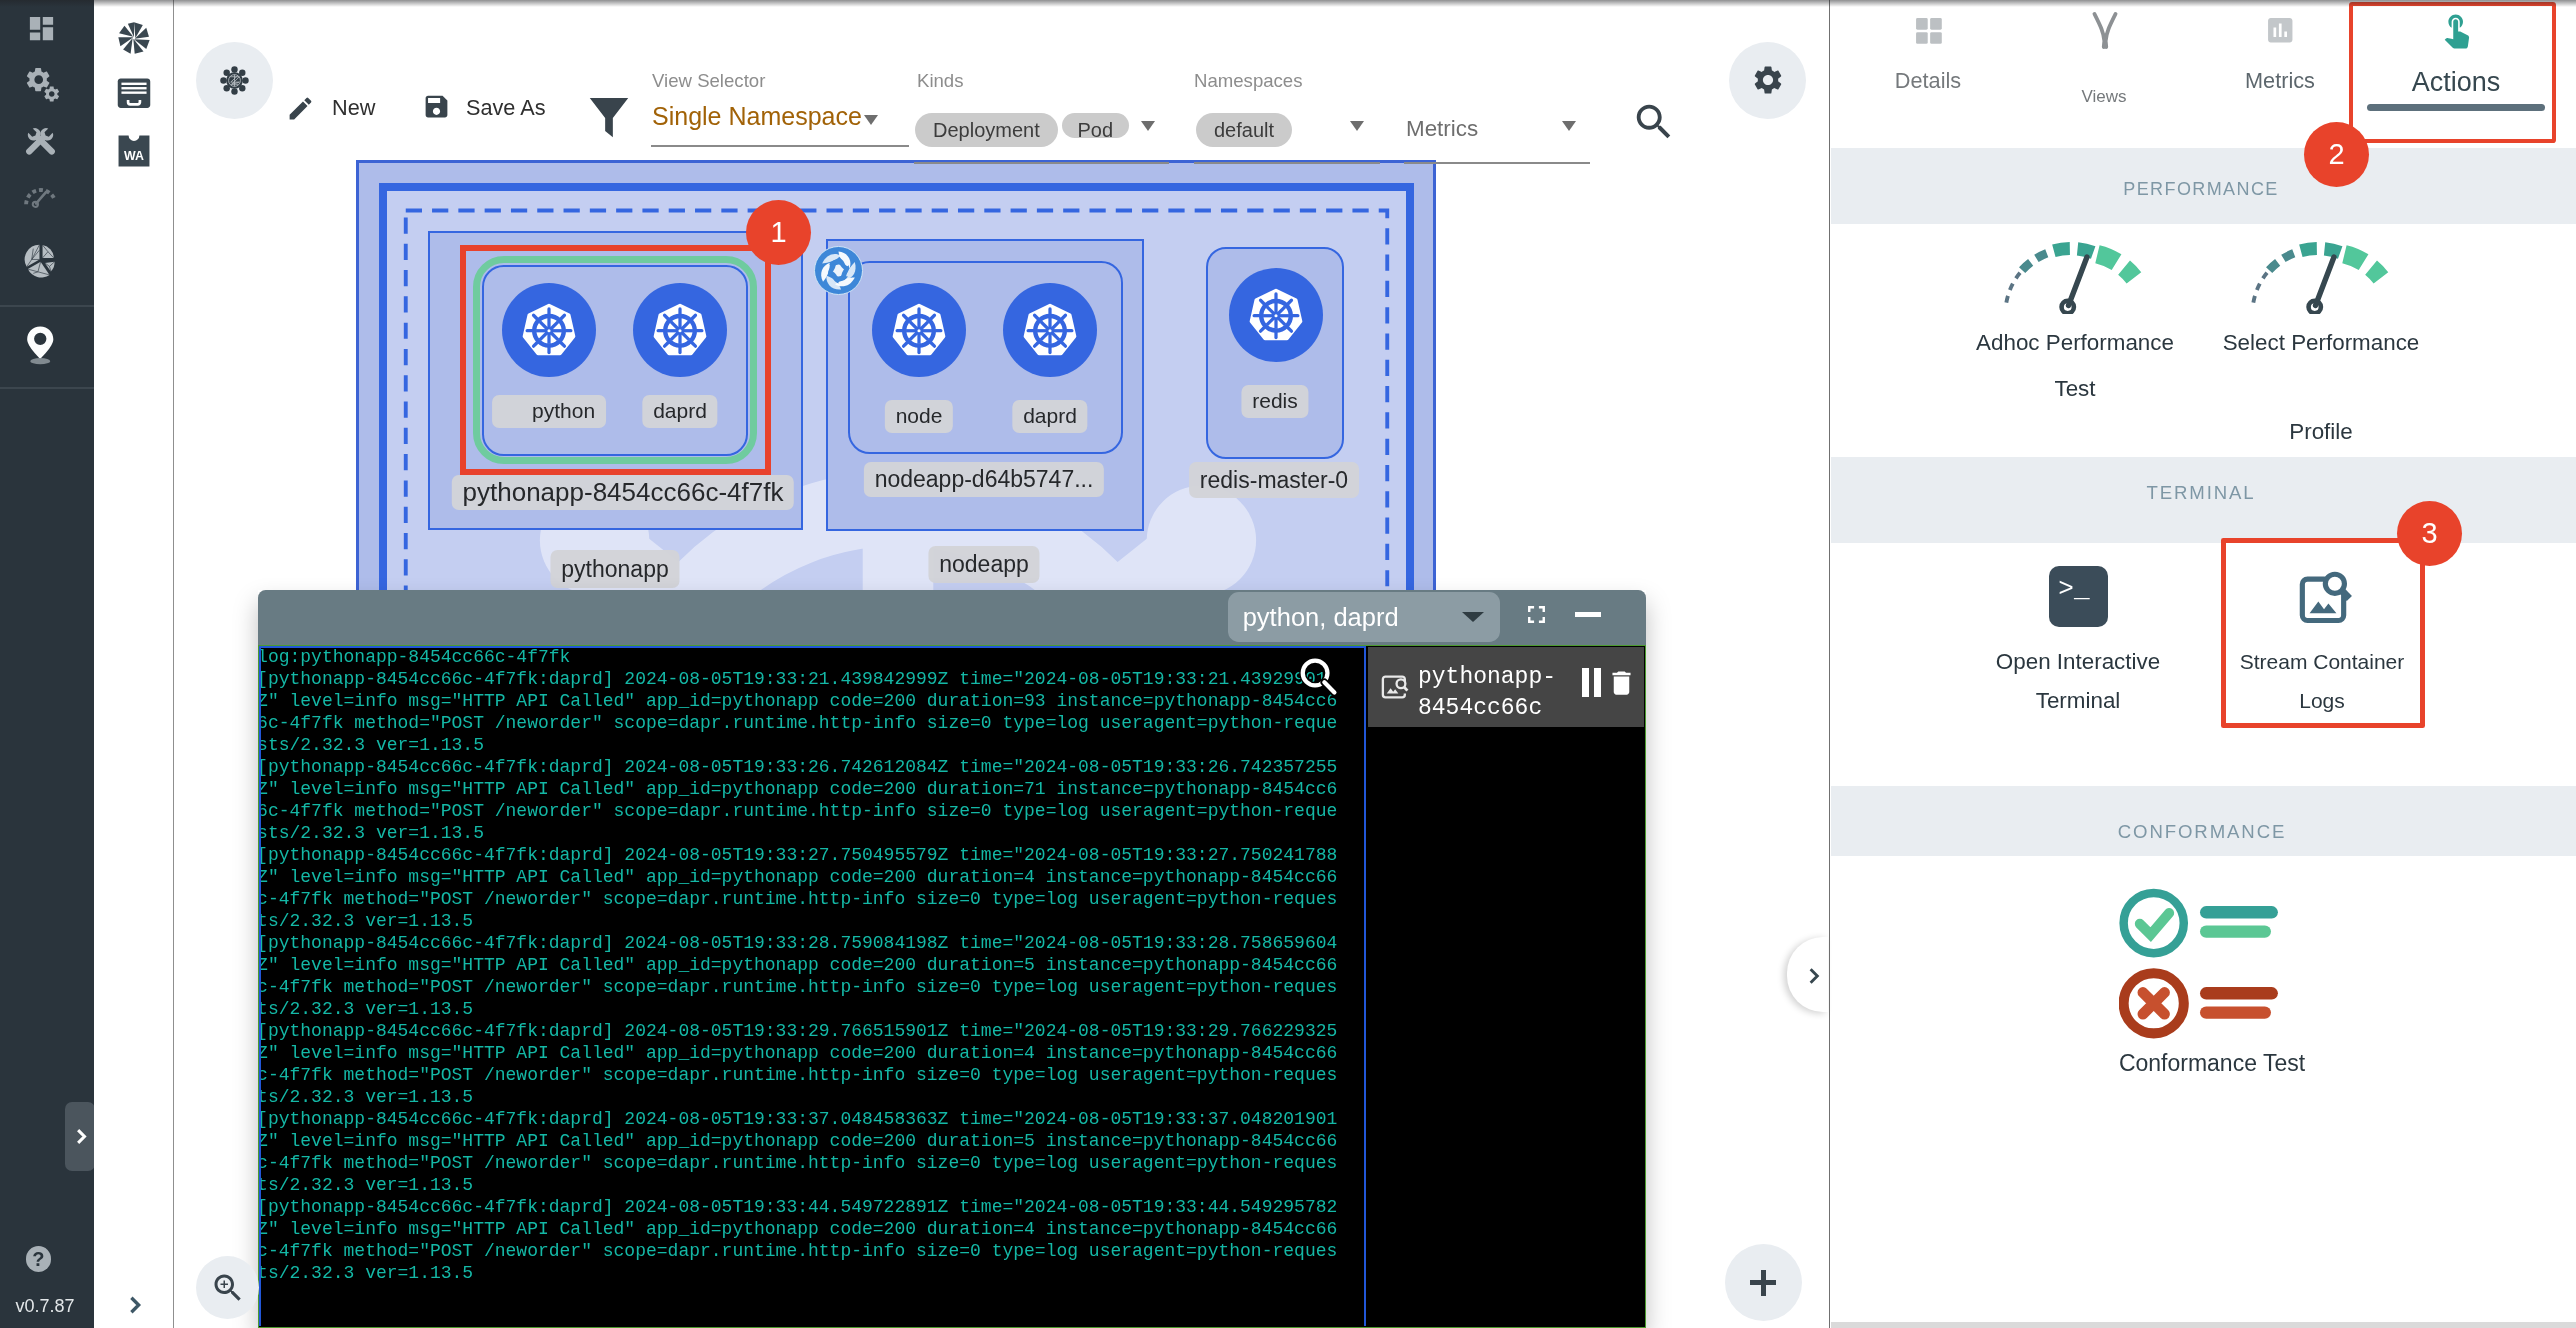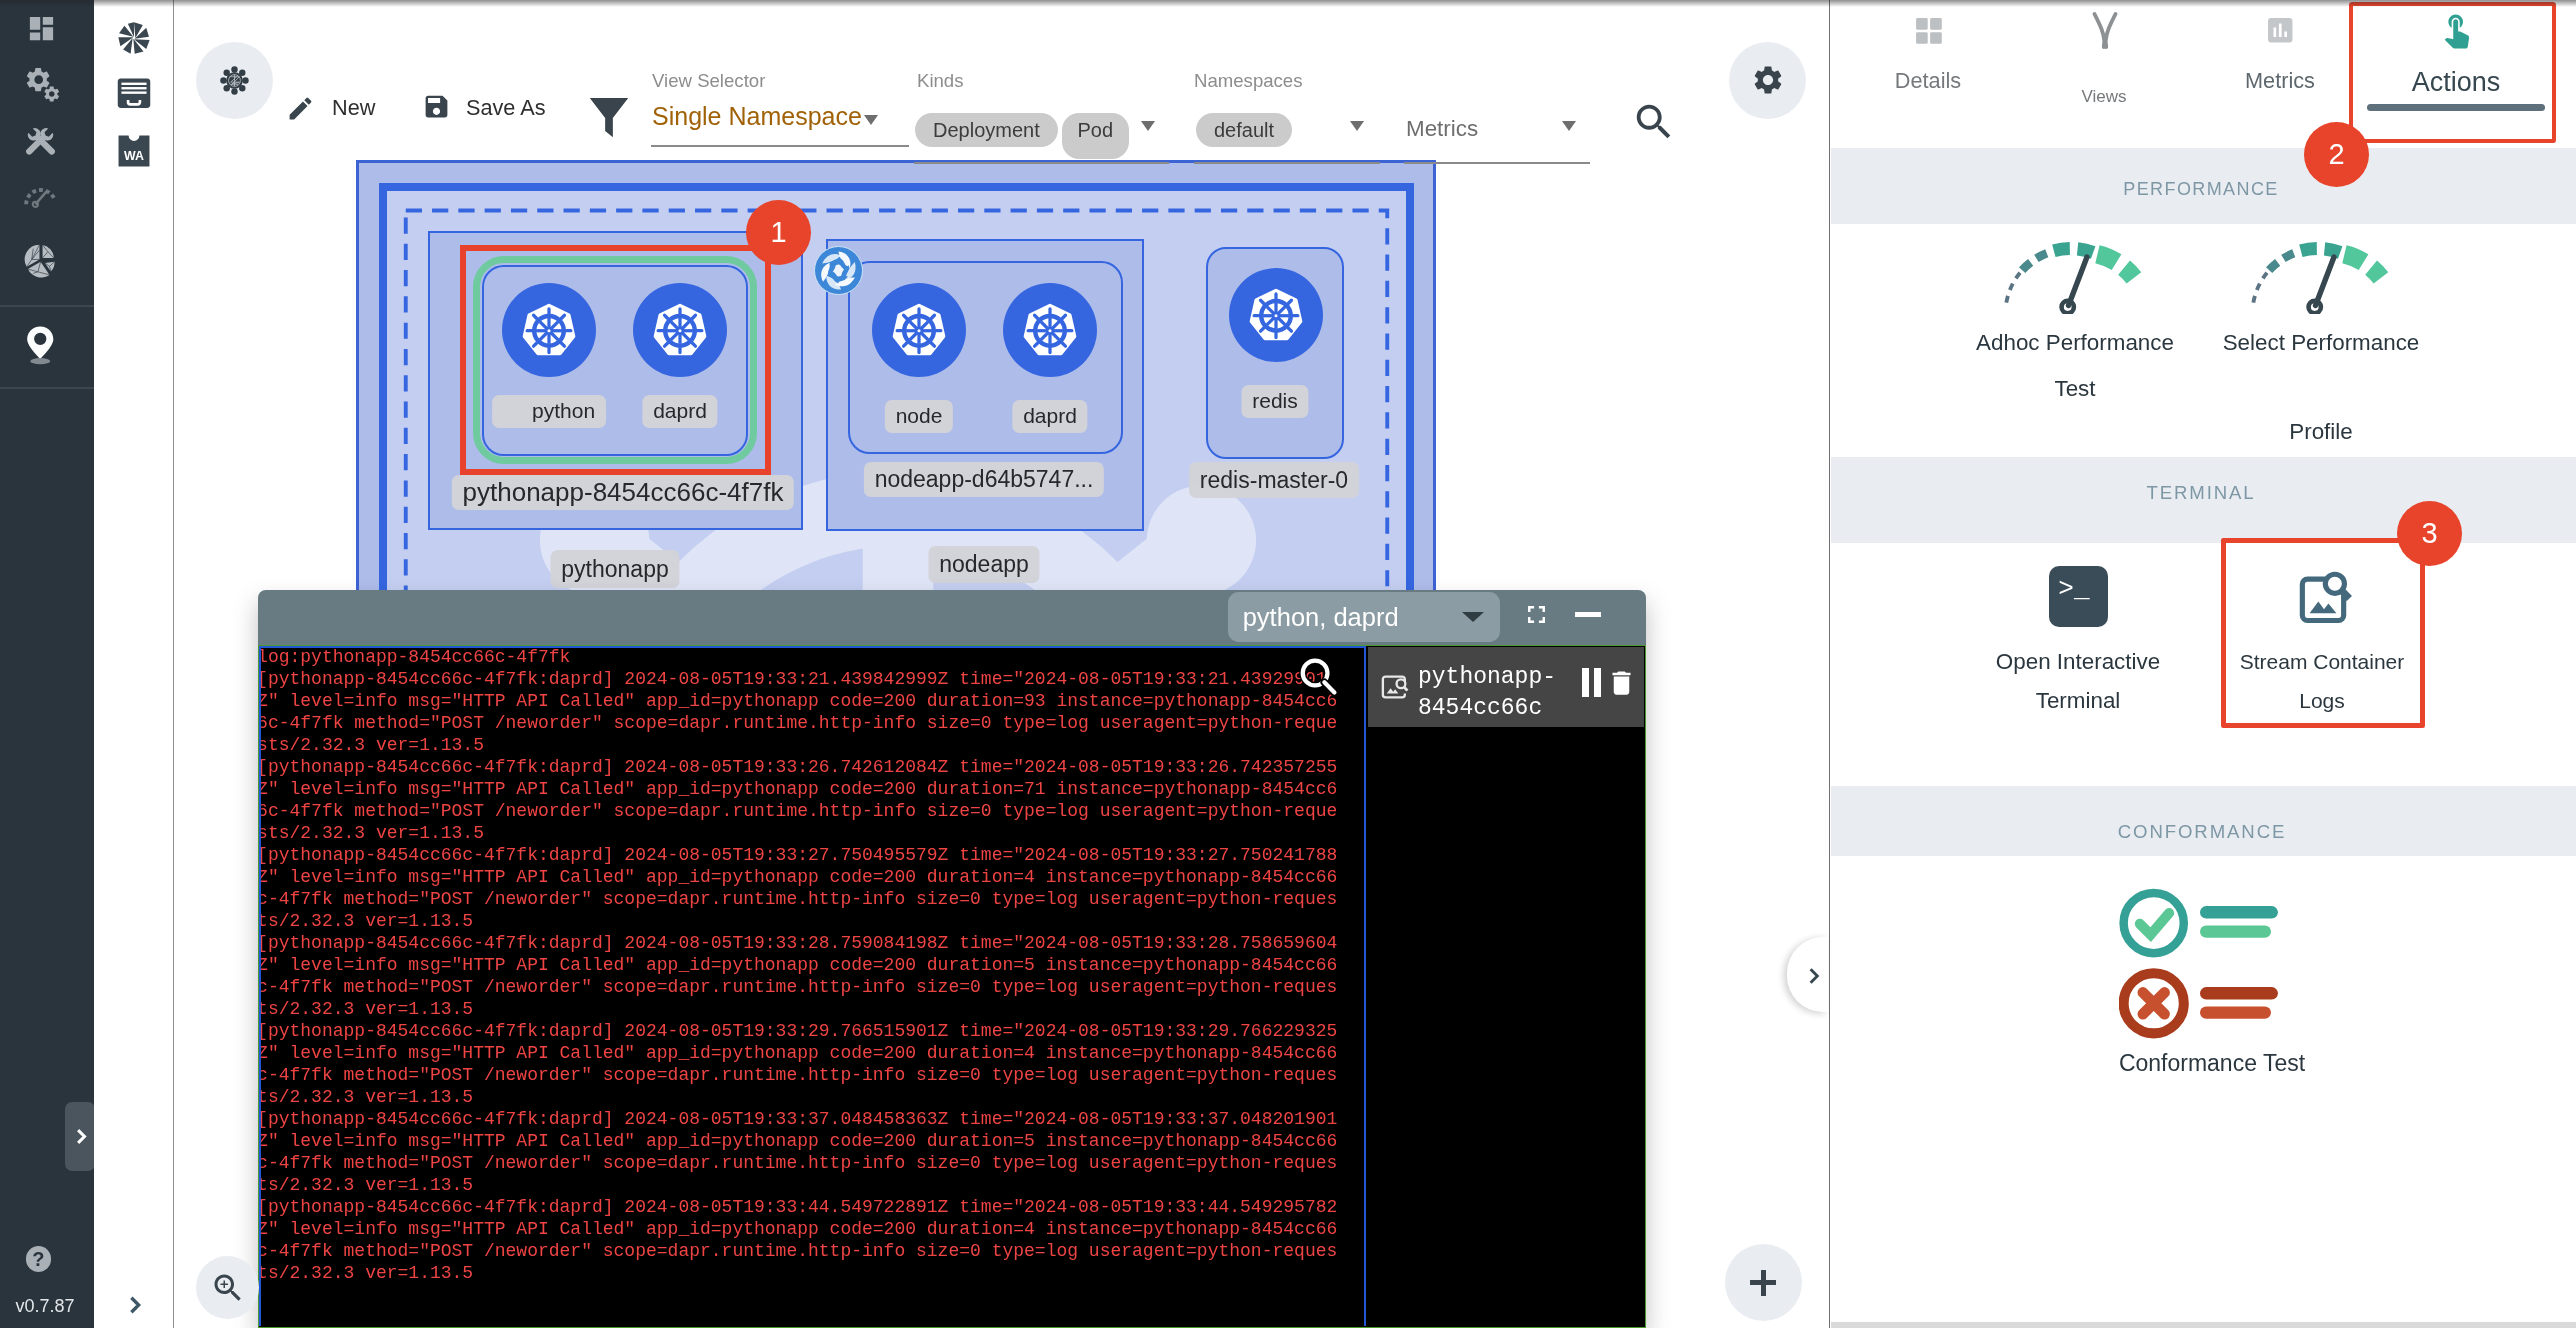--- a/index.html
+++ b/index.html
@@ -189,21 +189,21 @@
     <path fill="#39444c" d="M1 1 L51 1 L31 27 L31 52 L21 44 L21 27 Z"></path>
   </svg>
 
   <div class="abs" style="left:652px;top:72px;font-size:18.6px;line-height:18.6px;color:#8d8d8d;">View Selector</div>
   <div class="abs" style="left:652px;top:104px;font-size:25px;line-height:25px;color:#a16207;">Single Namespace</div>
   <div class="abs" style="left:864px;top:115px;width:0;height:0;border-left:7.7px solid transparent;border-right:7.7px solid transparent;border-top:10px solid #6e6e6e;"></div>
   <div class="abs" style="left:651px;top:145px;width:258px;height:1.5px;background:#8a8a8a;"></div>
 
   <div class="abs" style="left:917px;top:72px;font-size:18.6px;line-height:18.6px;color:#8d8d8d;">Kinds</div>
   <div class="abs" style="left:915px;top:113px;height:34px;background:#cbcbcb;border-radius:17px;font-size:20px;color:#3c3c3c;line-height:34px;padding:0 18px;">Deployment</div>
-  <div class="abs" style="left:1062px;top:113px;height:46px;background:#cbcbcb;border-radius:17px;font-size:20px;color:#3c3c3c;line-height:34px;padding:0 15.5px;">Pod</div>
+  <div class="abs" style="left:1062px;top:113px;height:25px;background:#cbcbcb;border-radius:17px;font-size:20px;color:#3c3c3c;line-height:34px;padding:0 15.5px;">Pod</div>
   <div class="abs" style="left:1141px;top:121px;width:0;height:0;border-left:7.7px solid transparent;border-right:7.7px solid transparent;border-top:10px solid #6e6e6e;"></div>
   <div class="abs" style="left:914px;top:162px;width:255px;height:1.5px;background:#8a8a8a;z-index:3;"></div>
 
   <div class="abs" style="left:1194px;top:72px;font-size:18.6px;line-height:18.6px;color:#8d8d8d;">Namespaces</div>
   <div class="abs" style="left:1196px;top:113px;height:34px;background:#cbcbcb;border-radius:17px;font-size:20px;color:#3c3c3c;line-height:34px;padding:0 18px;">default</div>
   <div class="abs" style="left:1350px;top:121px;width:0;height:0;border-left:7.7px solid transparent;border-right:7.7px solid transparent;border-top:10px solid #6e6e6e;"></div>
   <div class="abs" style="left:1194px;top:162px;width:186px;height:1.5px;background:#8a8a8a;z-index:3;"></div>
 
   <div class="abs" style="left:1406px;top:118px;font-size:22.4px;line-height:22.4px;color:#6e6e6e;">Metrics</div>
   <div class="abs" style="left:1562px;top:121px;width:0;height:0;border-left:7.7px solid transparent;border-right:7.7px solid transparent;border-top:10px solid #6e6e6e;"></div>
@@ -403,21 +403,21 @@
       <div style="font-size:25.5px;color:#fff;line-height:50px;padding-left:14.7px;">python, daprd</div>
       <div class="abs" style="right:16.2px;top:20px;width:0;height:0;border-left:11.6px solid transparent;border-right:11.6px solid transparent;border-top:10px solid #2f3c42;"></div>
     </div>
     <svg class="abs" style="left:1264px;top:10px;" width="29" height="29" viewBox="0 0 24 24">
       <path fill="#ffffff" d="M7 14H5v5h5v-2H7v-3zm-2-4h2V7h3V5H5v5zm12 7h-3v2h5v-5h-2v3zM14 5v2h3v3h2V5h-5z"></path>
     </svg>
     <div class="abs" style="left:1317px;top:22.4px;width:26px;height:4.6px;background:#ffffff;"></div>
 
     <div class="abs" style="left:0;top:55px;width:1388px;height:683px;background:#000;border:1.5px solid #4c9b2f;">
       <div class="abs" style="left:0;top:0;width:1107px;height:680px;background:#000;border:2.3px solid #2257d8;border-bottom:none;overflow:hidden;">
-        <pre id="log" style="margin:-2.3px 0 0 -3.9px;font-family:'Liberation Mono',monospace;font-size:18px;line-height:22px;color:#ef4444;">log:pythonapp-8454cc66c-4f7fk
+        <pre id="log" style="margin:-2.3px 0 0 -3.9px;font-family:'Liberation Mono',monospace;font-size:18px;line-height:22px;color:#14b8a6;">log:pythonapp-8454cc66c-4f7fk
 [pythonapp-8454cc66c-4f7fk:daprd] 2024-08-05T19:33:21.439842999Z time="2024-08-05T19:33:21.43929901
 Z" level=info msg="HTTP API Called" app_id=pythonapp code=200 duration=93 instance=pythonapp-8454cc6
 6c-4f7fk method="POST /neworder" scope=dapr.runtime.http-info size=0 type=log useragent=python-reque
 sts/2.32.3 ver=1.13.5
 [pythonapp-8454cc66c-4f7fk:daprd] 2024-08-05T19:33:26.742612084Z time="2024-08-05T19:33:26.742357255
 Z" level=info msg="HTTP API Called" app_id=pythonapp code=200 duration=71 instance=pythonapp-8454cc6
 6c-4f7fk method="POST /neworder" scope=dapr.runtime.http-info size=0 type=log useragent=python-reque
 sts/2.32.3 ver=1.13.5
 [pythonapp-8454cc66c-4f7fk:daprd] 2024-08-05T19:33:27.750495579Z time="2024-08-05T19:33:27.750241788
 Z" level=info msg="HTTP API Called" app_id=pythonapp code=200 duration=4 instance=pythonapp-8454cc66

